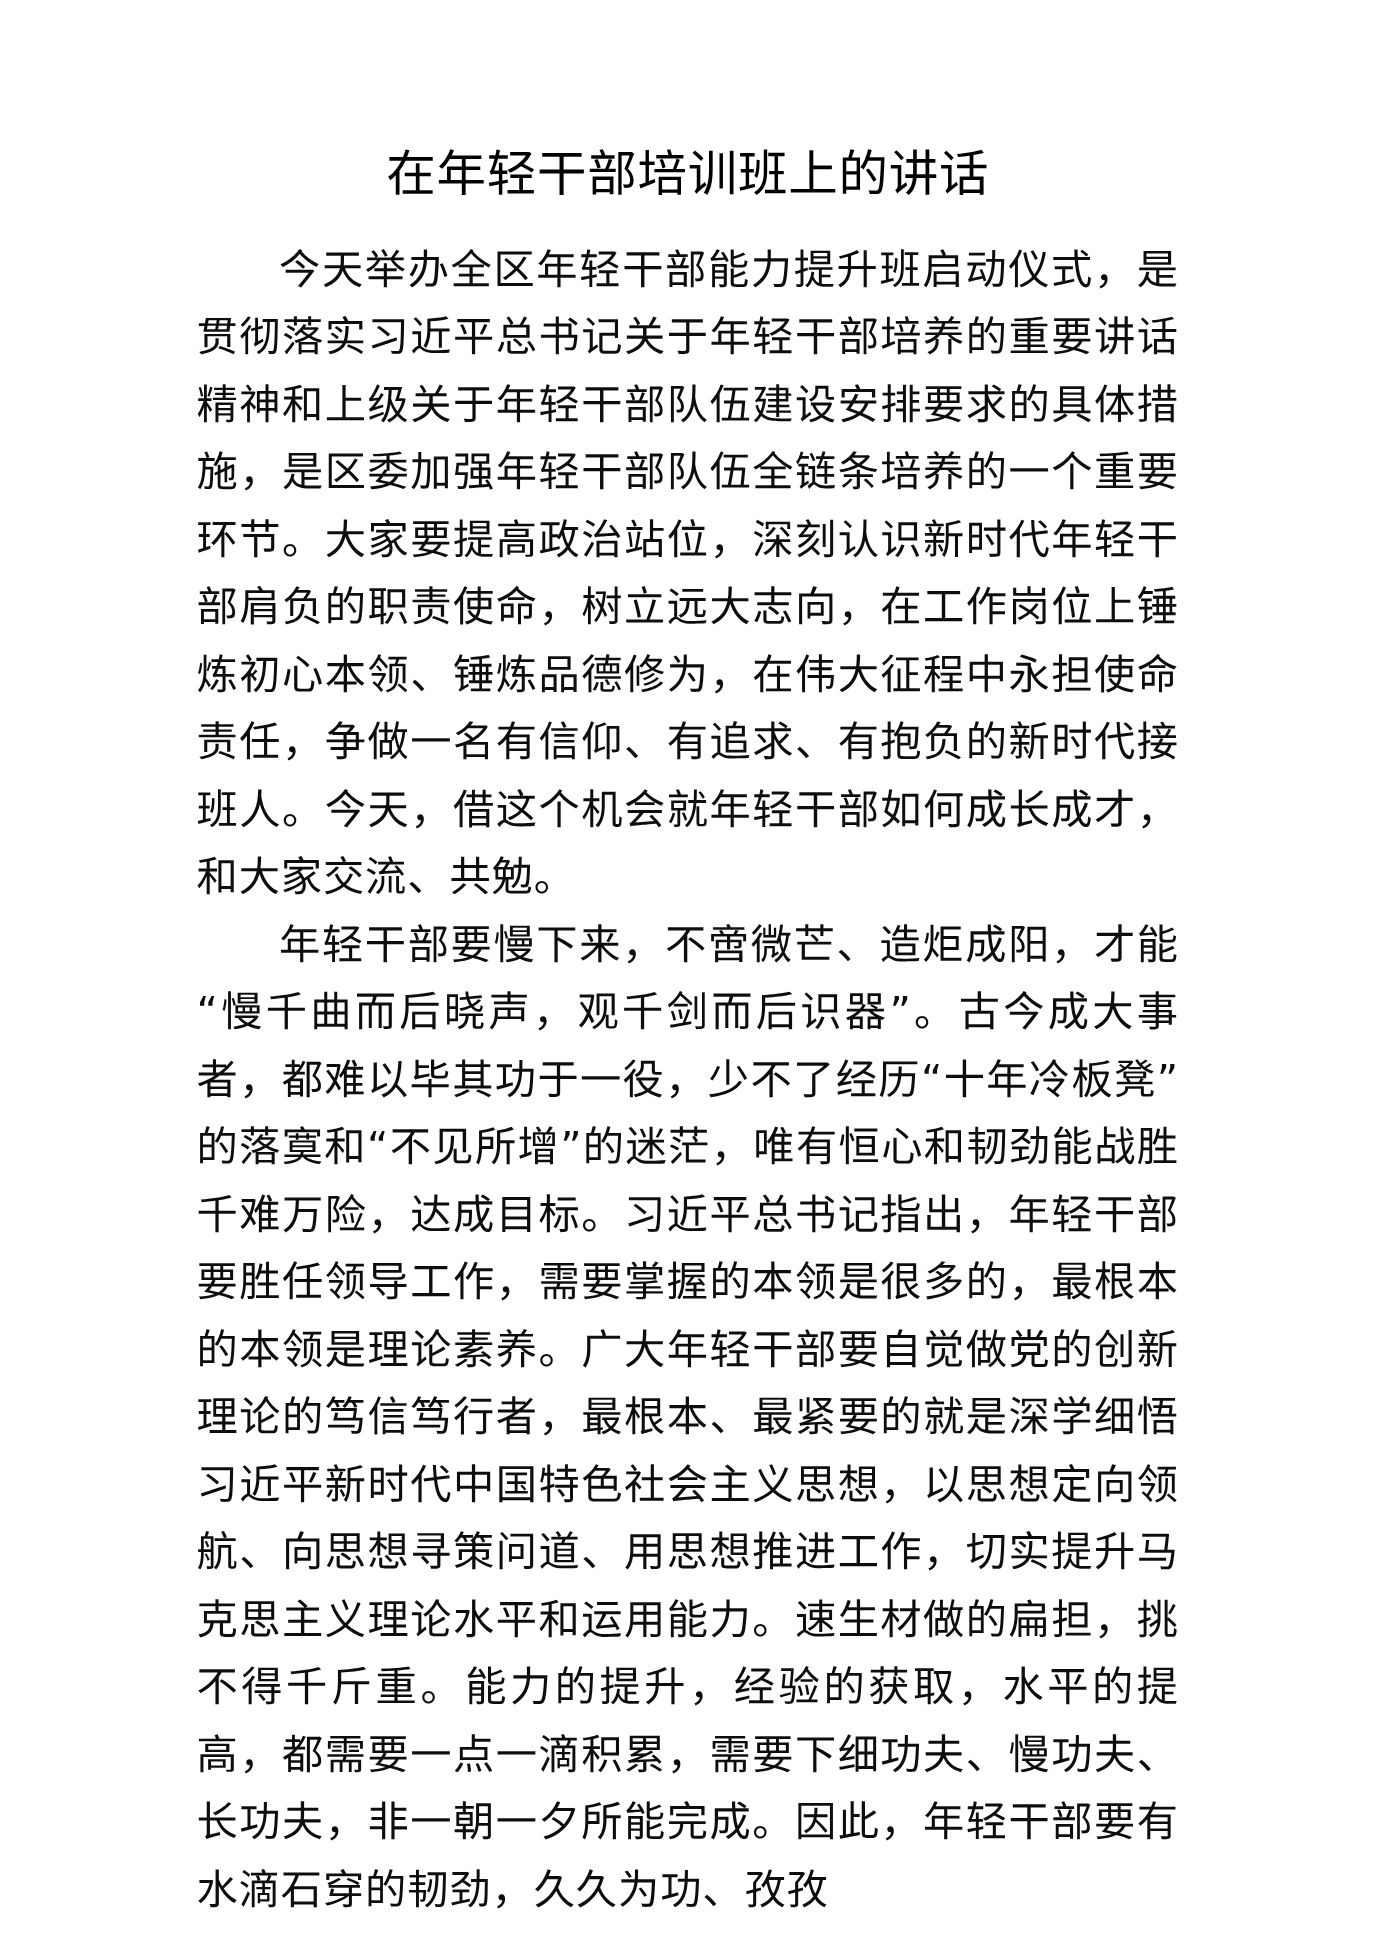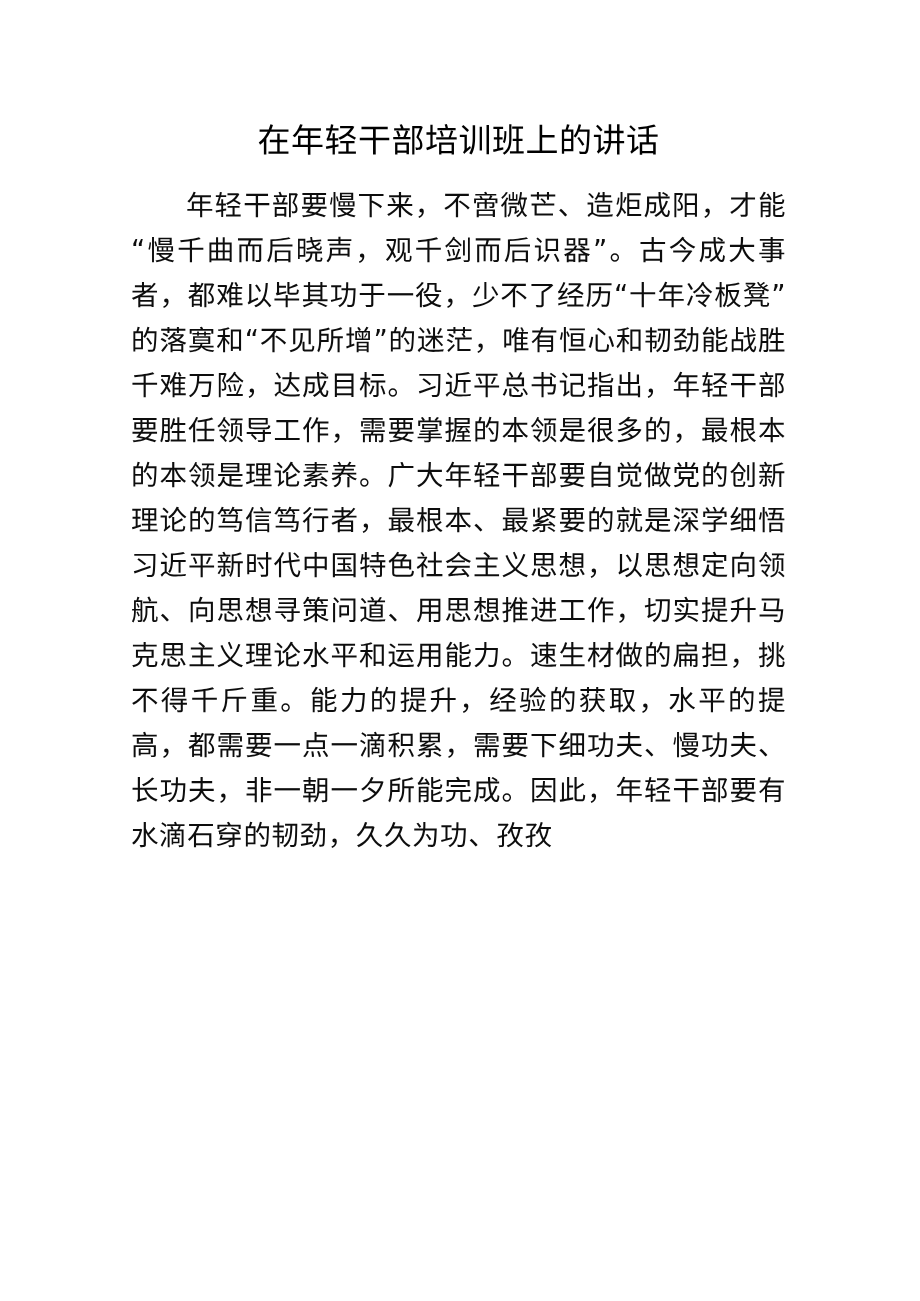--- a/index.html
+++ b/index.html
@@ -27,21 +27,21 @@
   }
 
   .doc-title {
     font-family: "DejaVu Serif", "Liberation Serif", serif;
     font-size: 33px;
     font-weight: 400;
     color: #000000;
     text-align: center;
     letter-spacing: 0.5px;
     margin: 0;
-    padding-top: 120px;
+    padding-top: 95px;
     line-height: 1.25;
     white-space: nowrap;
   }
 
   .doc-paragraphs {
     margin-top: 22px;
   }
 
   .doc-para {
     font-family: "DejaVu Sans", "Liberation Sans", sans-serif;
@@ -68,17 +68,18 @@
 </style>
 </head>
 <body>
 
 <div class="page">
   <div class="doc-body">
 
     <h1 class="doc-title">在年轻干部培训班上的讲话</h1>
 
     <div class="doc-paragraphs">
+      <p class="doc-para">今天举办全区年轻干部能力提升班启动仪式，是贯彻落实习近平总书记关于年轻干部培养的重要讲话精神和上级关于年轻干部队伍建设安排要求的具体措施，是区委加强年轻干部队伍全链条培养的一个重要环节。大家要提高政治站位，深刻认识新时代年轻干部肩负的职责使命，树立远大志向，在工作岗位上锤炼初心本领、锤炼品德修为，在伟大征程中永担使命责任，争做一名有信仰、有追求、有抱负的新时代接班人。今天，借这个机会就年轻干部如何成长成才，和大家交流、共勉。</p>
       <p class="doc-para">年轻干部要慢下来，不啻微芒、造炬成阳，才能“慢千曲而后晓声，观千剑而后识器”。古今成大事者，都难以毕其功于一役，少不了经历“十年冷板凳”的落寞和“不见所增”的迷茫，唯有恒心和韧劲能战胜千难万险，达成目标。习近平总书记指出，年轻干部要胜任领导工作，需要掌握的本领是很多的，最根本的本领是理论素养。广大年轻干部要自觉做党的创新理论的笃信笃行者，最根本、最紧要的就是深学细悟习近平新时代中国特色社会主义思想，以思想定向领航、向思想寻策问道、用思想推进工作，切实提升马克思主义理论水平和运用能力。速生材做的扁担，挑不得千斤重。能力的提升，经验的获取，水平的提高，都需要一点一滴积累，需要下细功夫、慢功夫、长功夫，非一朝一夕所能完成。因此，年轻干部要有水滴石穿的韧劲，久久为功、孜孜</p>
     </div>
 
   </div>
 </div>
 
 </body></html>

